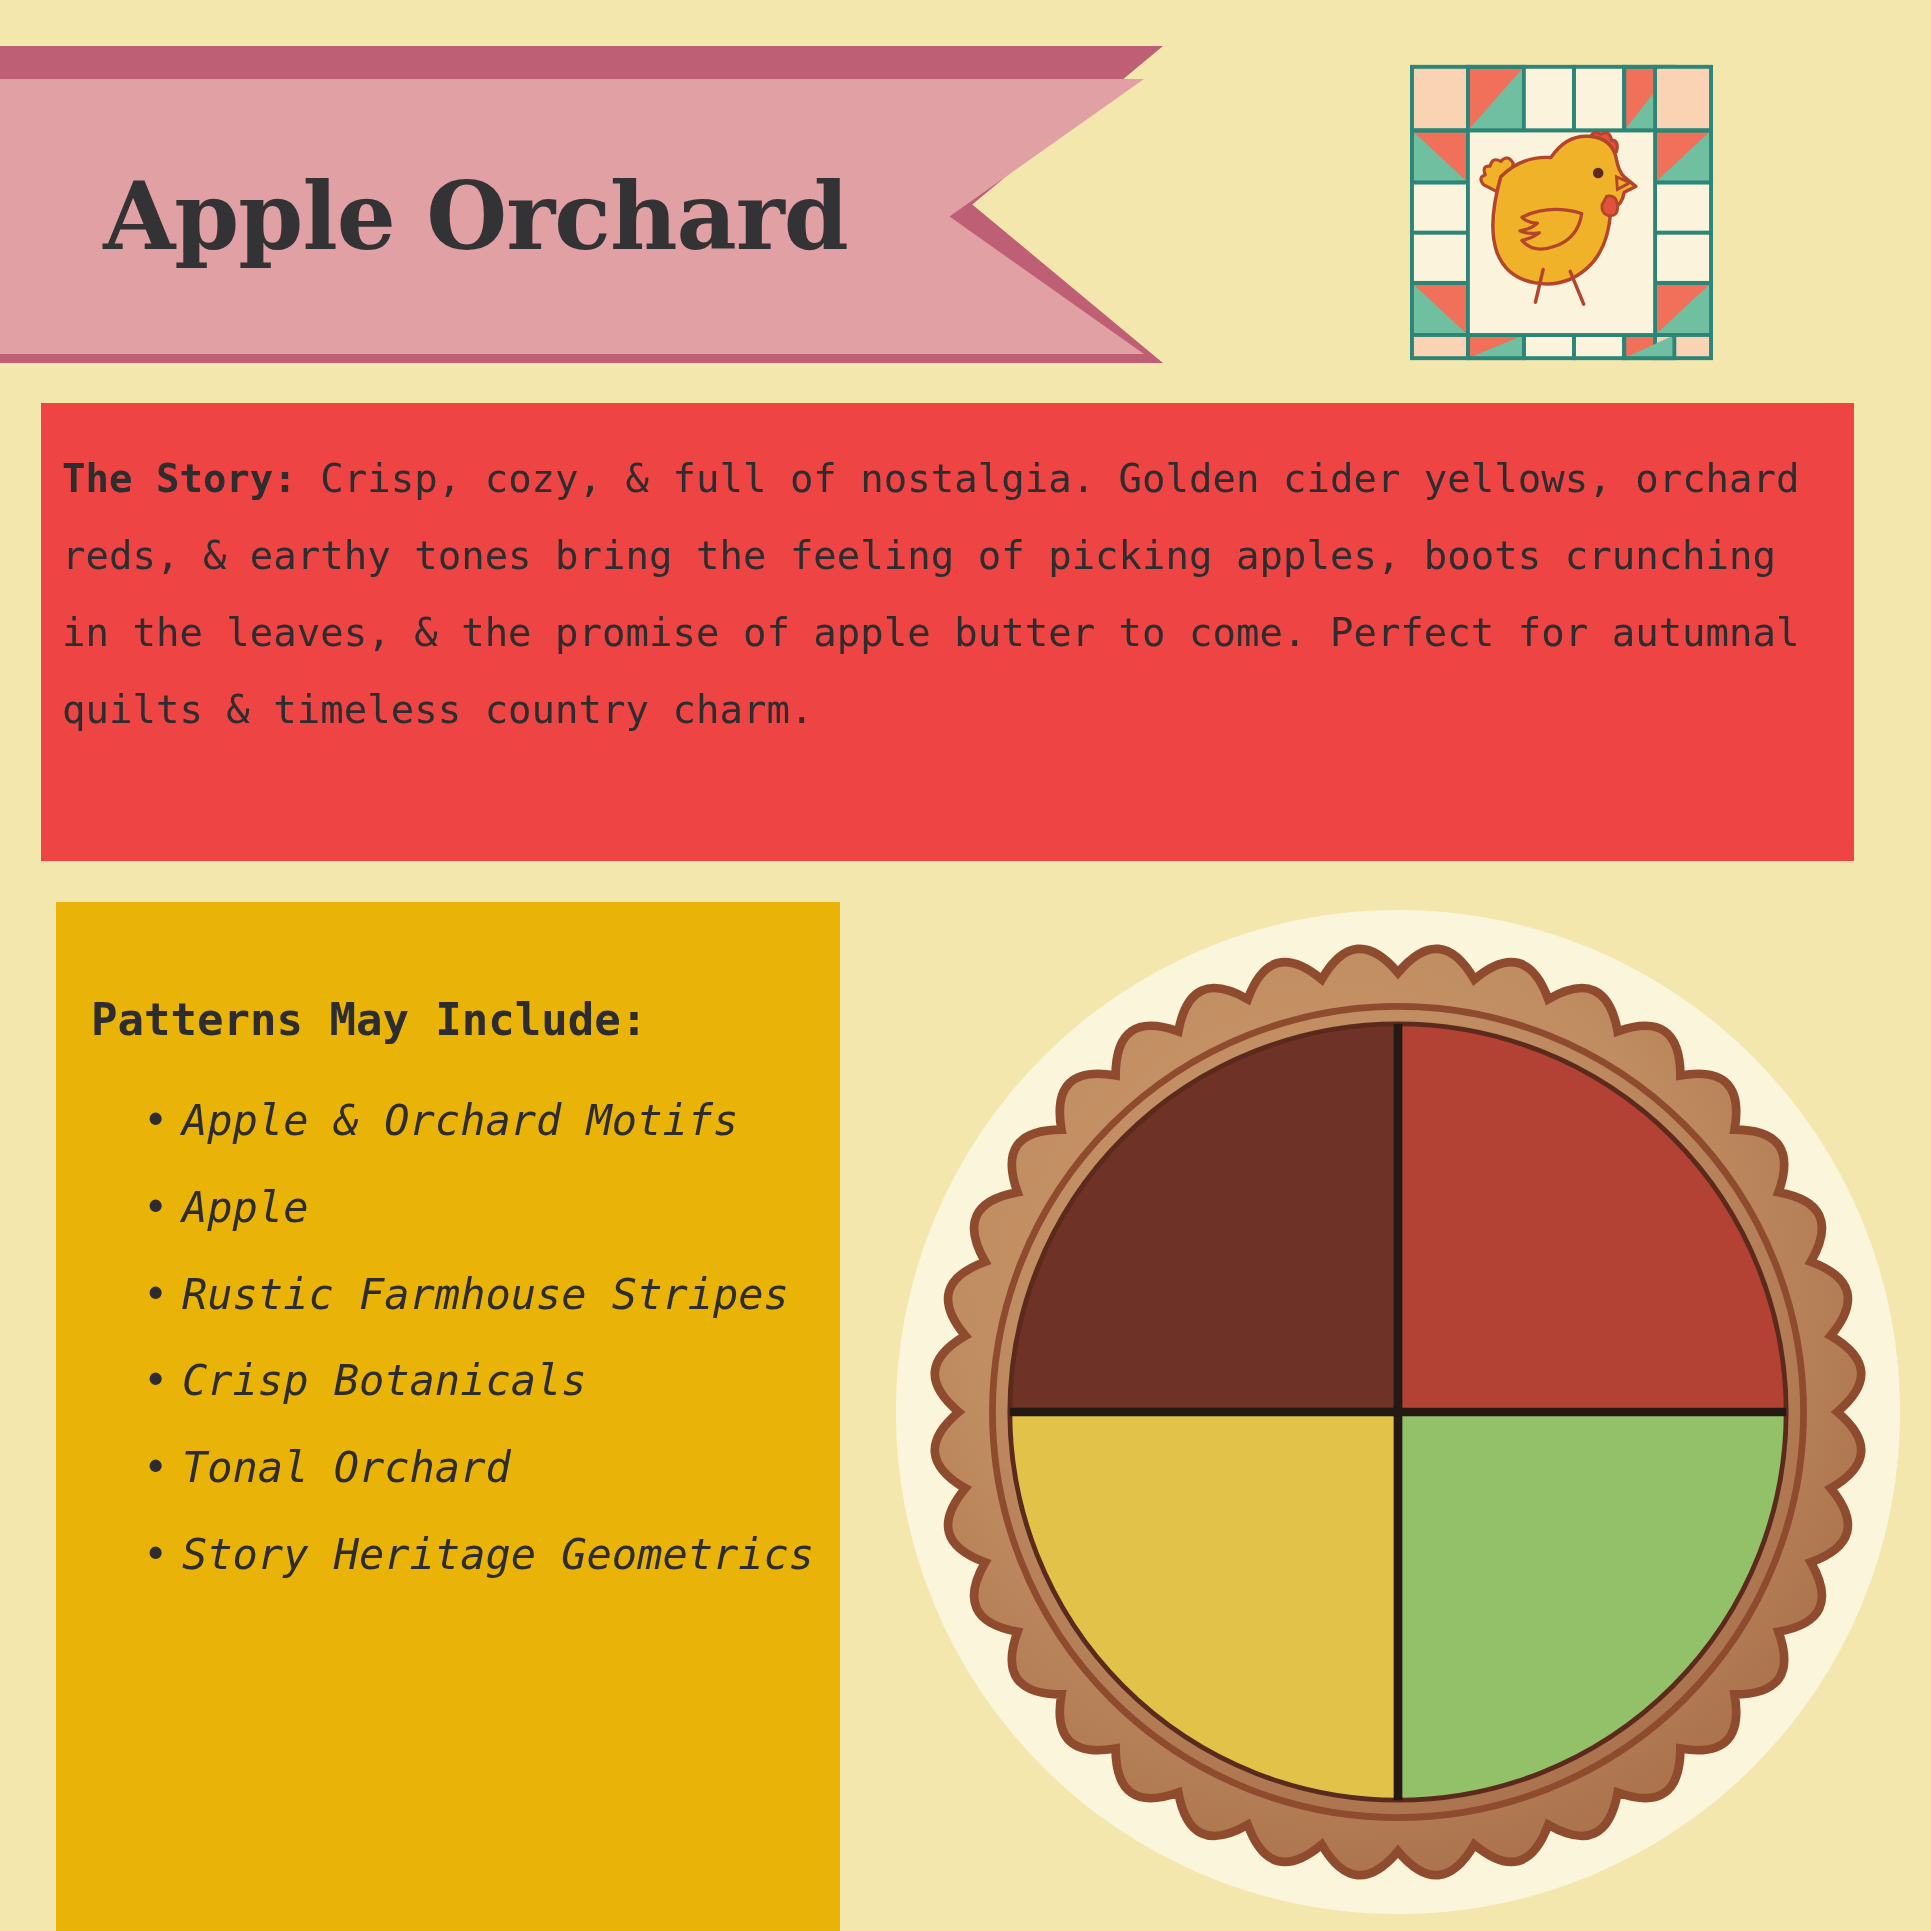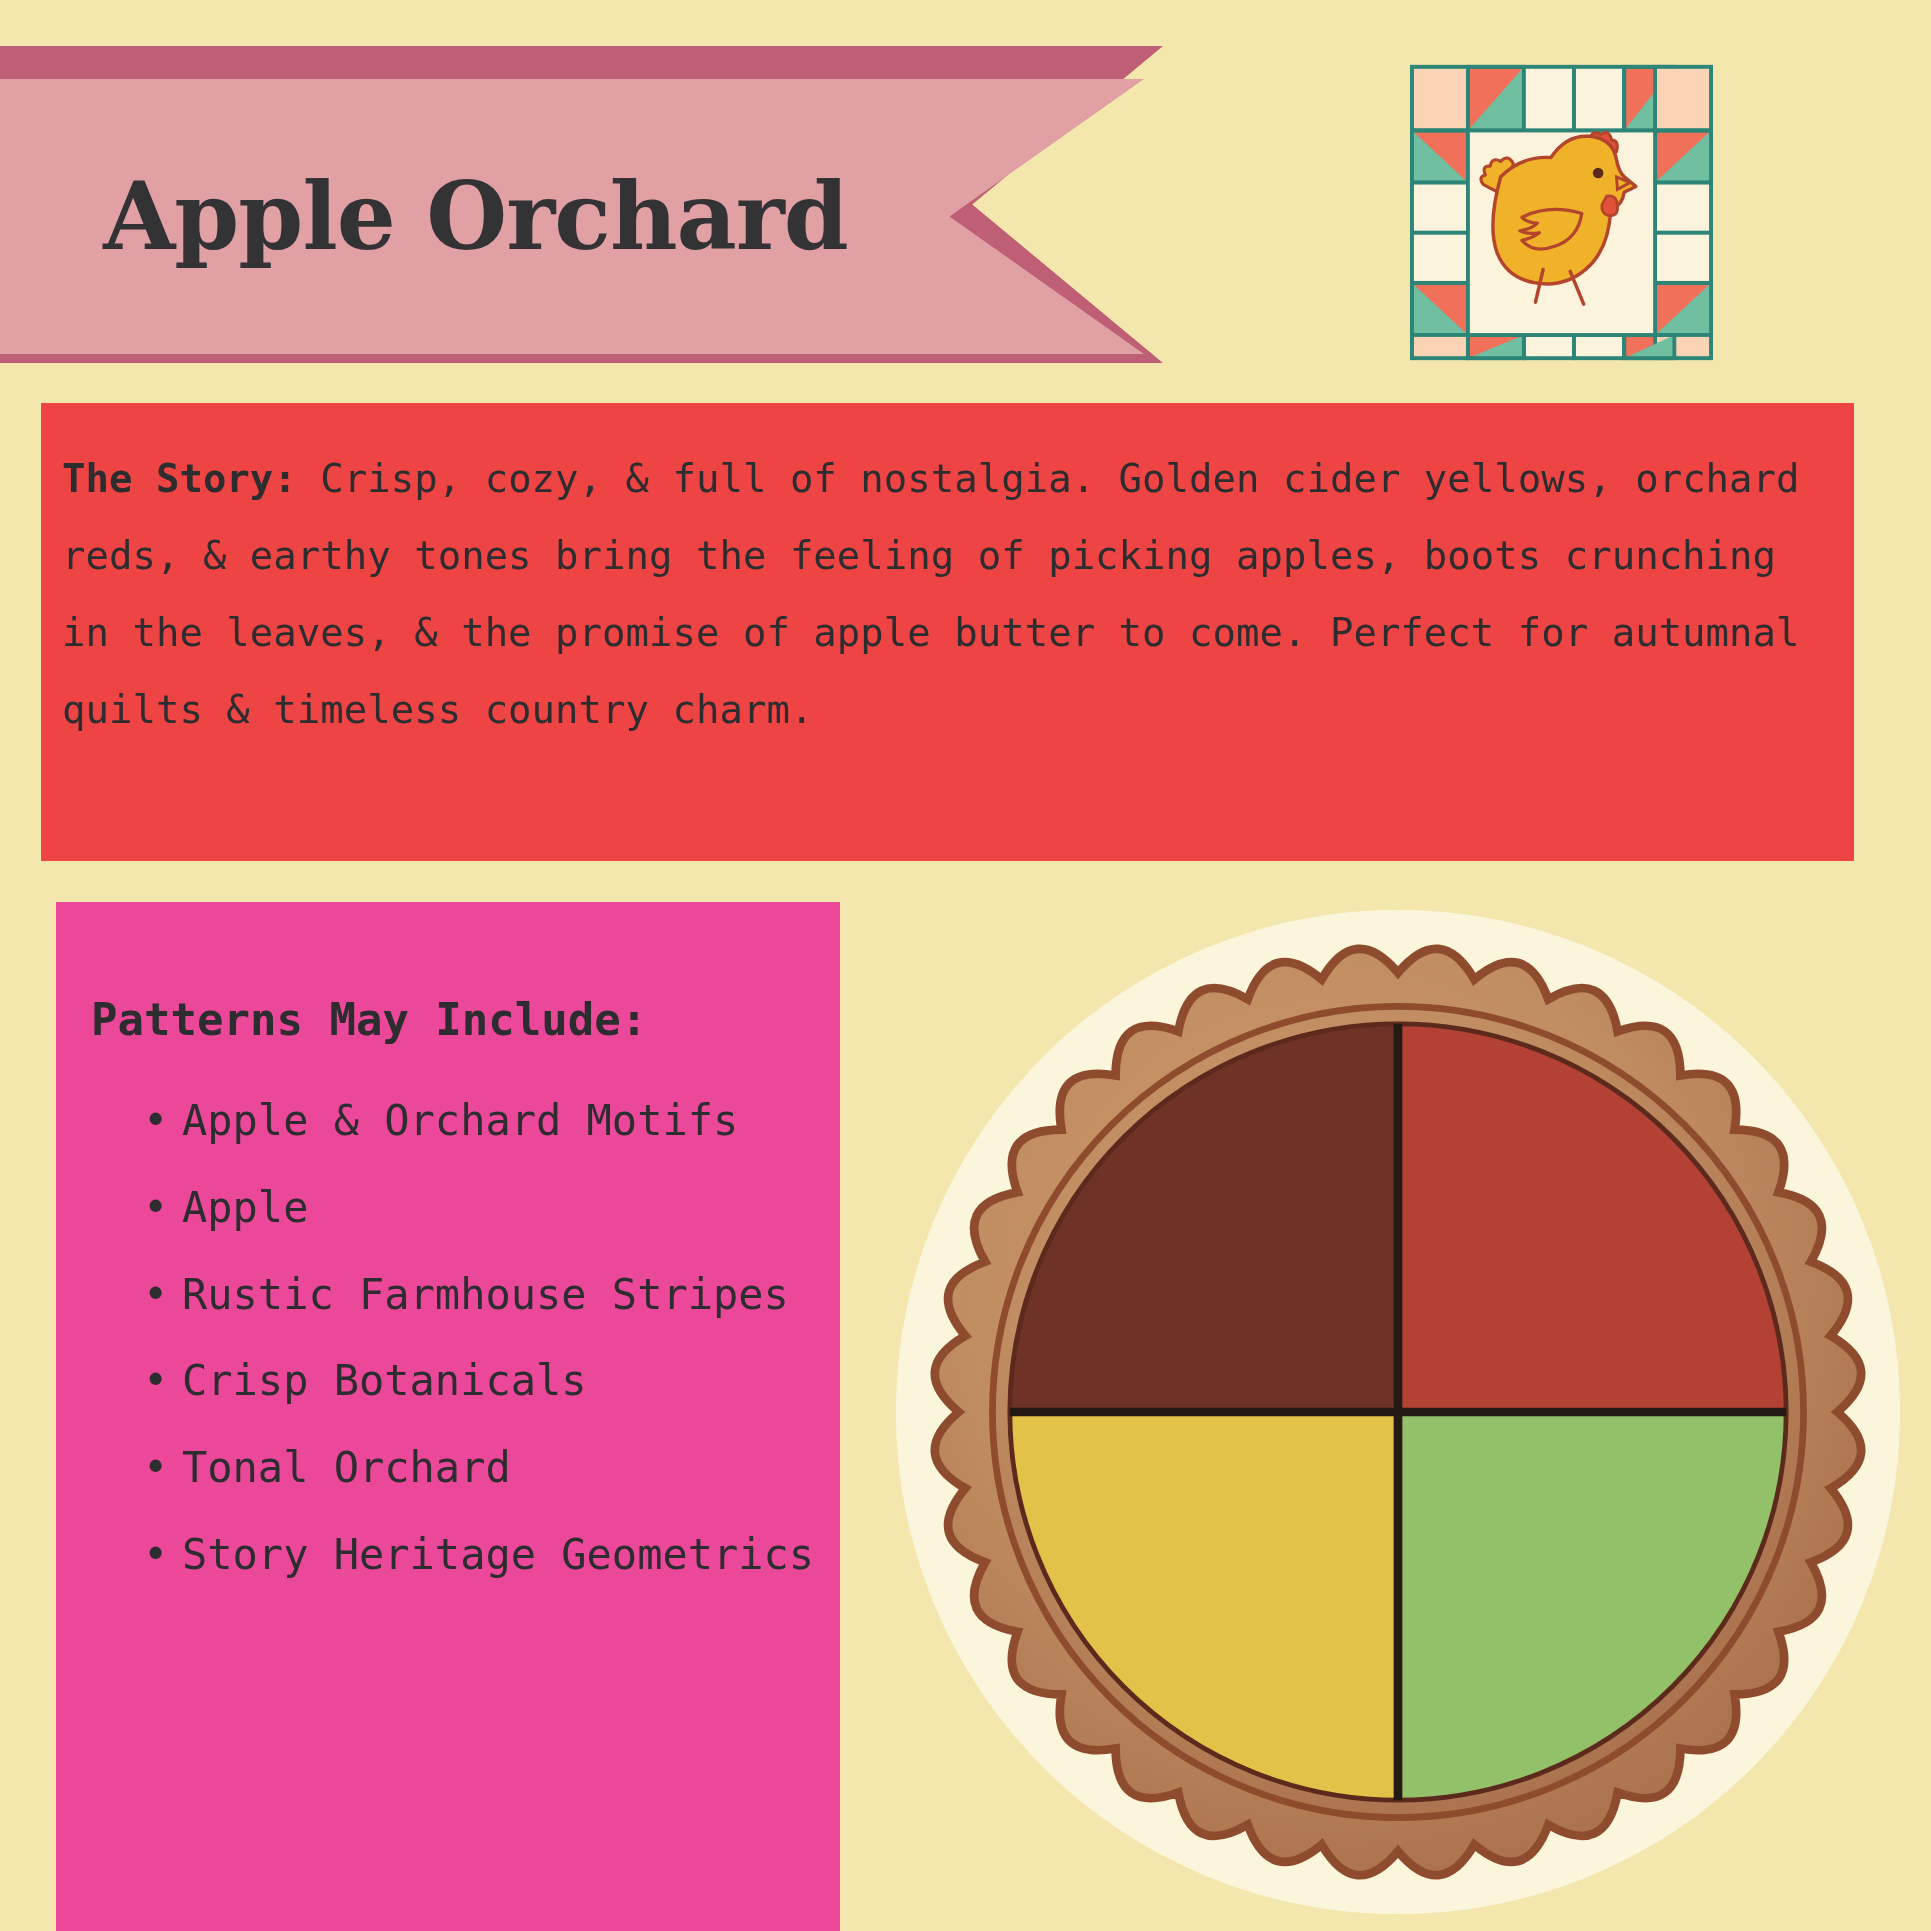--- a/index.html
+++ b/index.html
@@ -91,35 +91,36 @@
   }
   #story-paragraph b { font-weight: bold; }
 
   
   #patterns-box {
     position: absolute;
     left: 56px;
     top: 902px;
     width: 784px;
     height: 1029px;
-    background: #ec4899;
+    background: #eab308;
     padding: 92px 0 0 0;
   }
   #patterns-heading {
     font-family: "DejaVu Sans Mono", monospace;
     font-weight: bold;
     font-size: 44px;
     color: #2d2d2f;
     margin-left: 35px;
     white-space: nowrap;
   }
   #patterns-list {
     list-style: none;
     margin: 35px 0 0 0;
     padding: 0 23px 0 87px;
+    font-style: italic;
   }
   #patterns-list li {
     position: relative;
     font-family: "DejaVu Sans Mono", monospace;
     font-size: 42px;
     line-height: 81px;
     color: #2d2d2f;
     margin-bottom: 5.8px;
     padding-left: 39px;
   }

